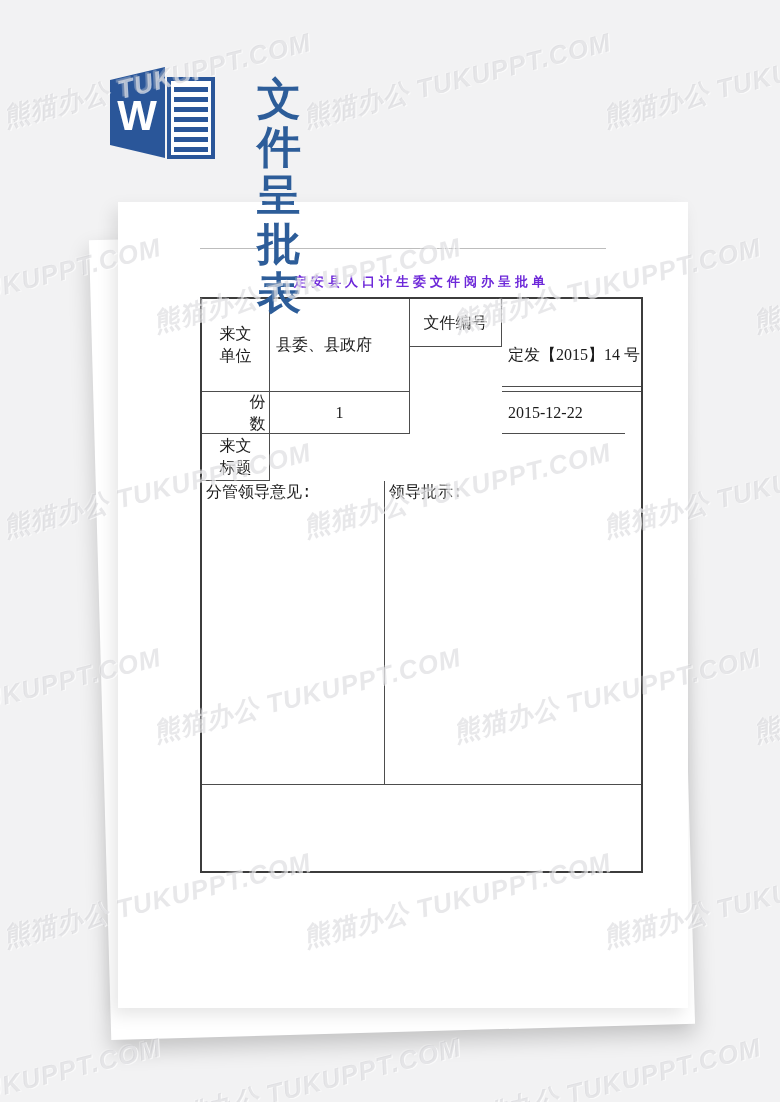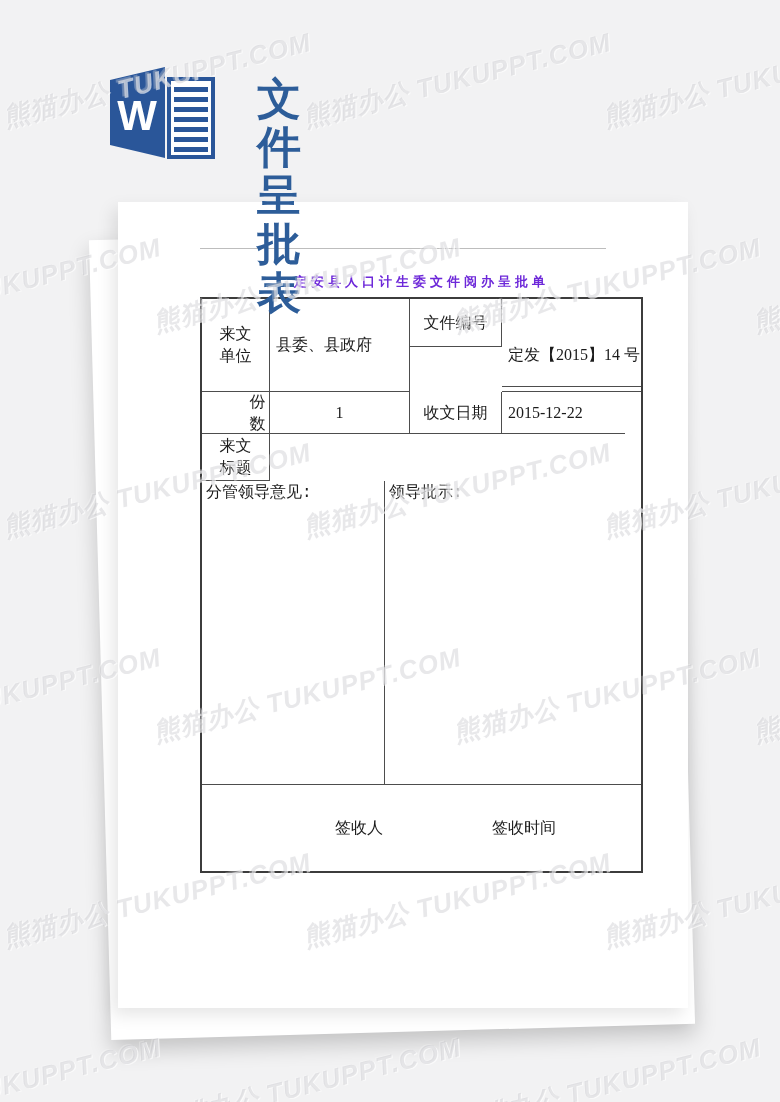--- a/index.html
+++ b/index.html
@@ -113,35 +113,30 @@
       <div class="cell c-source-value v-left b-r b-b">县委、县政府</div>
 
       <div class="cell c-docnum-label hcenter b-r b-b">文件编号</div>
       <div class="cell c-docnum-value v-left b-b">定发【2015】14 号</div>
 
       <div class="cell c-secrecy-value v-left b-b"></div>
 
       <div class="cell c-copies-label hcenter b-r b-b">份数</div>
       <div class="cell c-copies-value hcenter b-r b-b">1</div>
 
-      <div class="cell c-date-label hcenter b-r b-b">收文日期</div>
       <div class="cell c-date-value v-left b-b">2015-12-22</div>
 
       <div class="cell c-subject-label center two-line b-r b-b">
         <span>来文</span>
         <span>标题</span>
       </div>
 
       <div class="cell c-opinion top-left b-r b-b">分管领导意见:</div>
       <div class="cell c-instruction top-left b-b">领导批示:</div>
 
-      <div class="cell c-sign">
-        <span class="signer-label">签收人</span>
-        <span class="sign-time-label">签收时间</span>
-      </div>
 
     </div>
   </div>
 
   <div class="watermark-layer">
       <div class="wm" style="left: 0px; top: 67px;">熊猫办公 TUKUPPT.COM</div>
       <div class="wm" style="left: 300px; top: 67px;">熊猫办公 TUKUPPT.COM</div>
       <div class="wm" style="left: 600px; top: 67px;">熊猫办公 TUKUPPT.COM</div>
       <div class="wm" style="left: -150px; top: 272px;">熊猫办公 TUKUPPT.COM</div>
       <div class="wm" style="left: 150px; top: 272px;">熊猫办公 TUKUPPT.COM</div>

